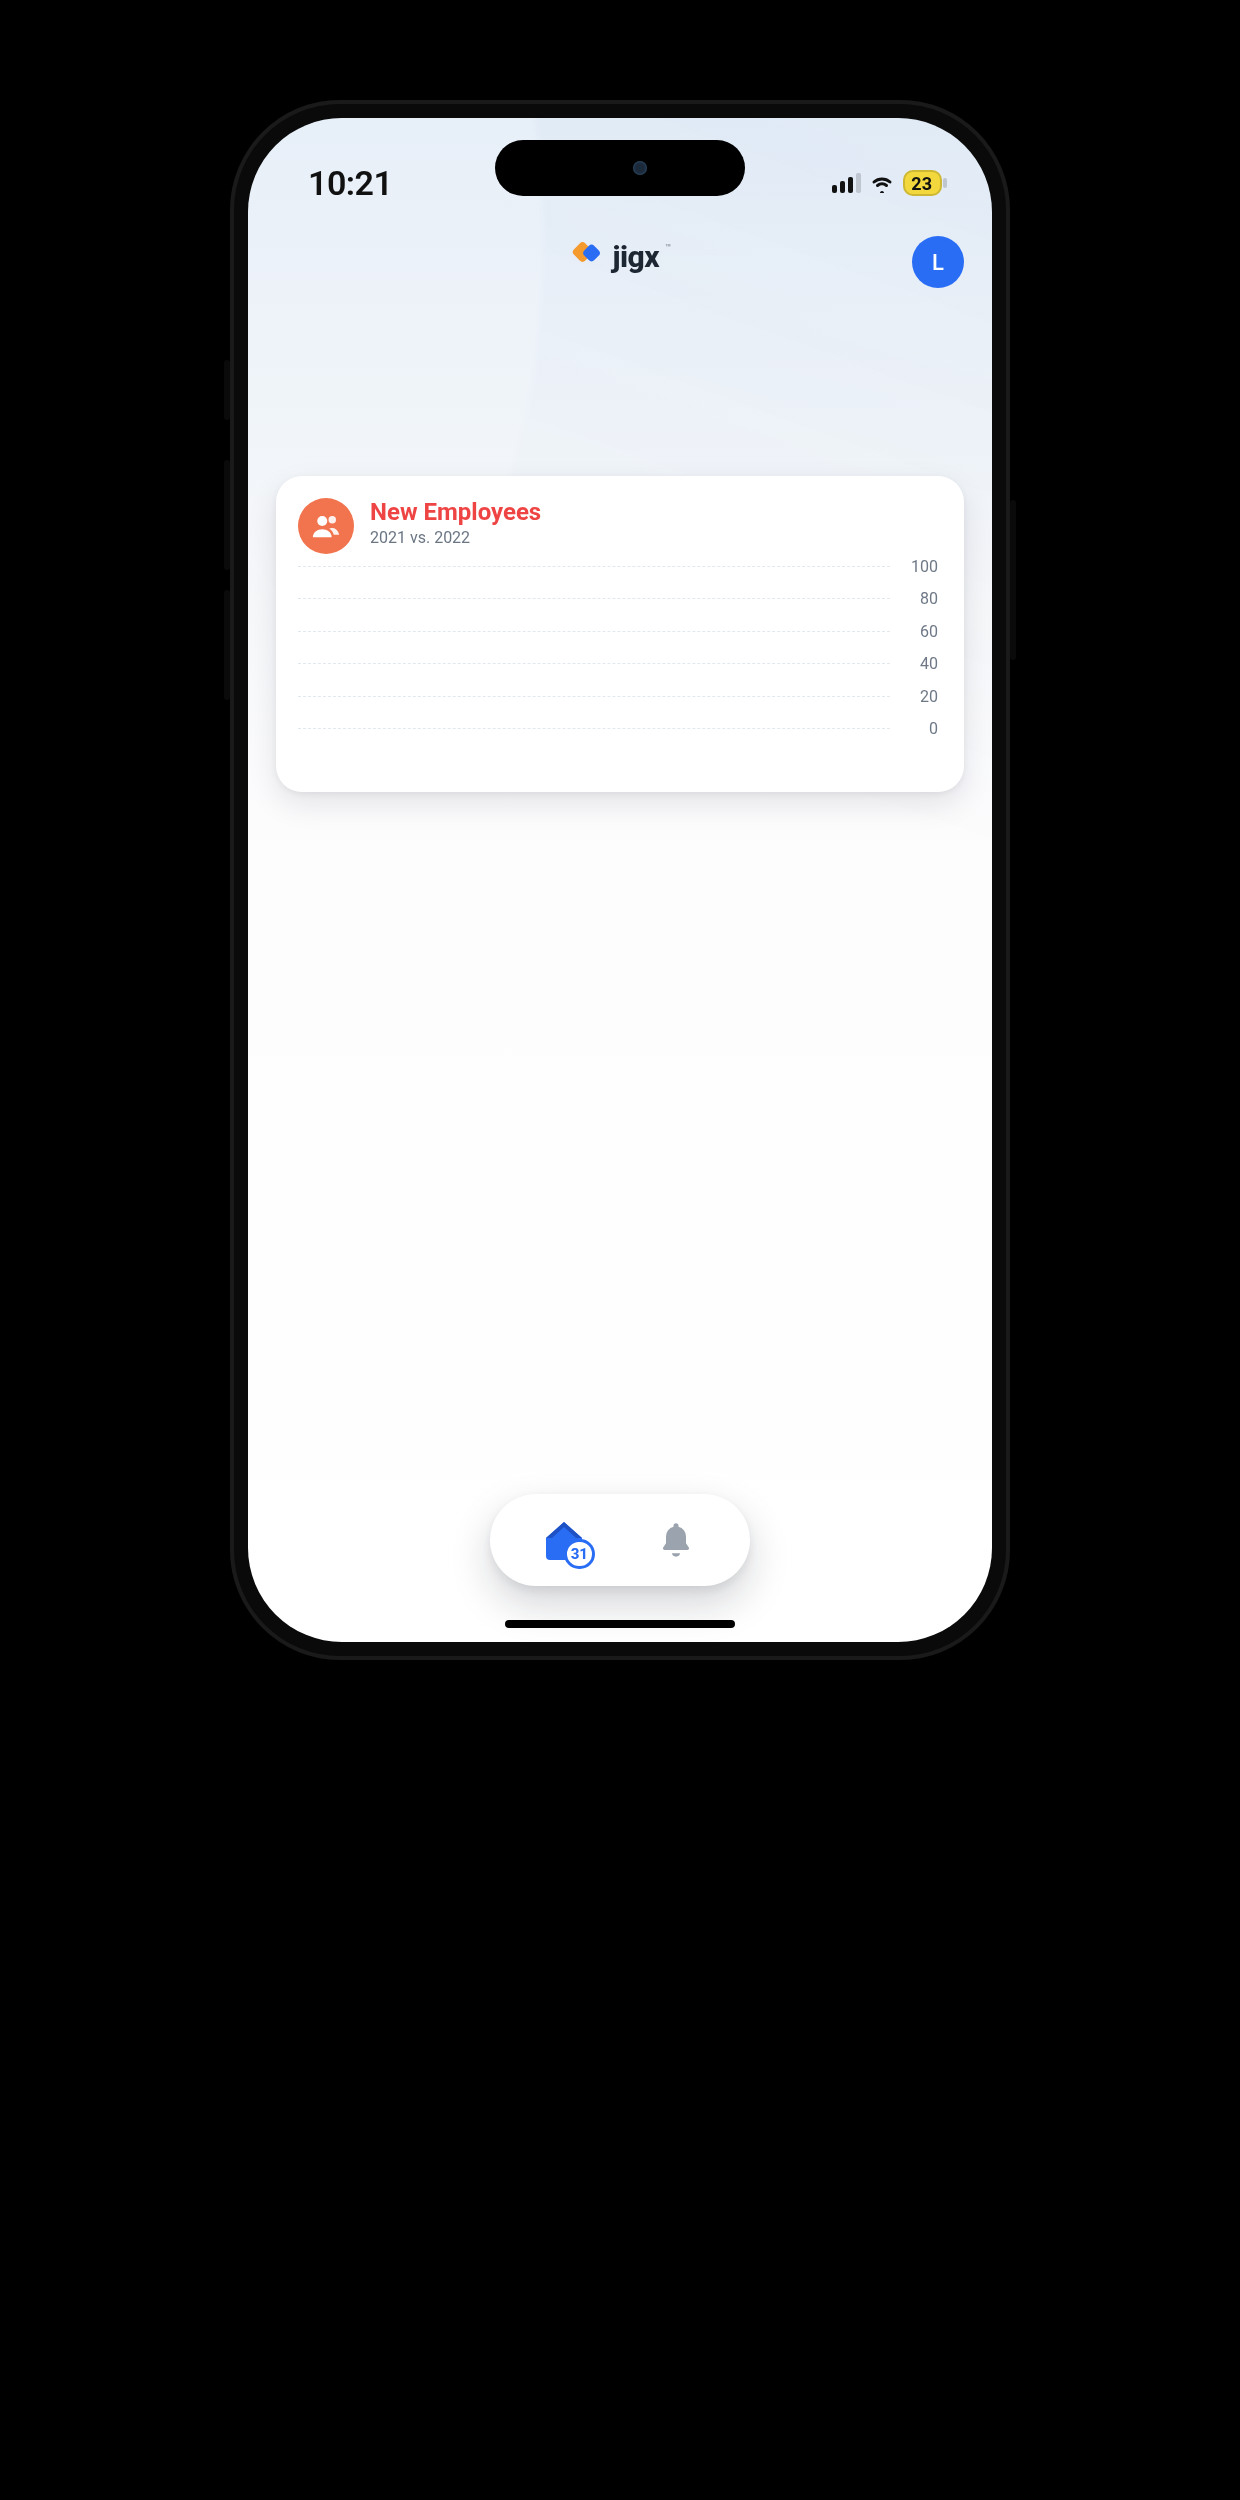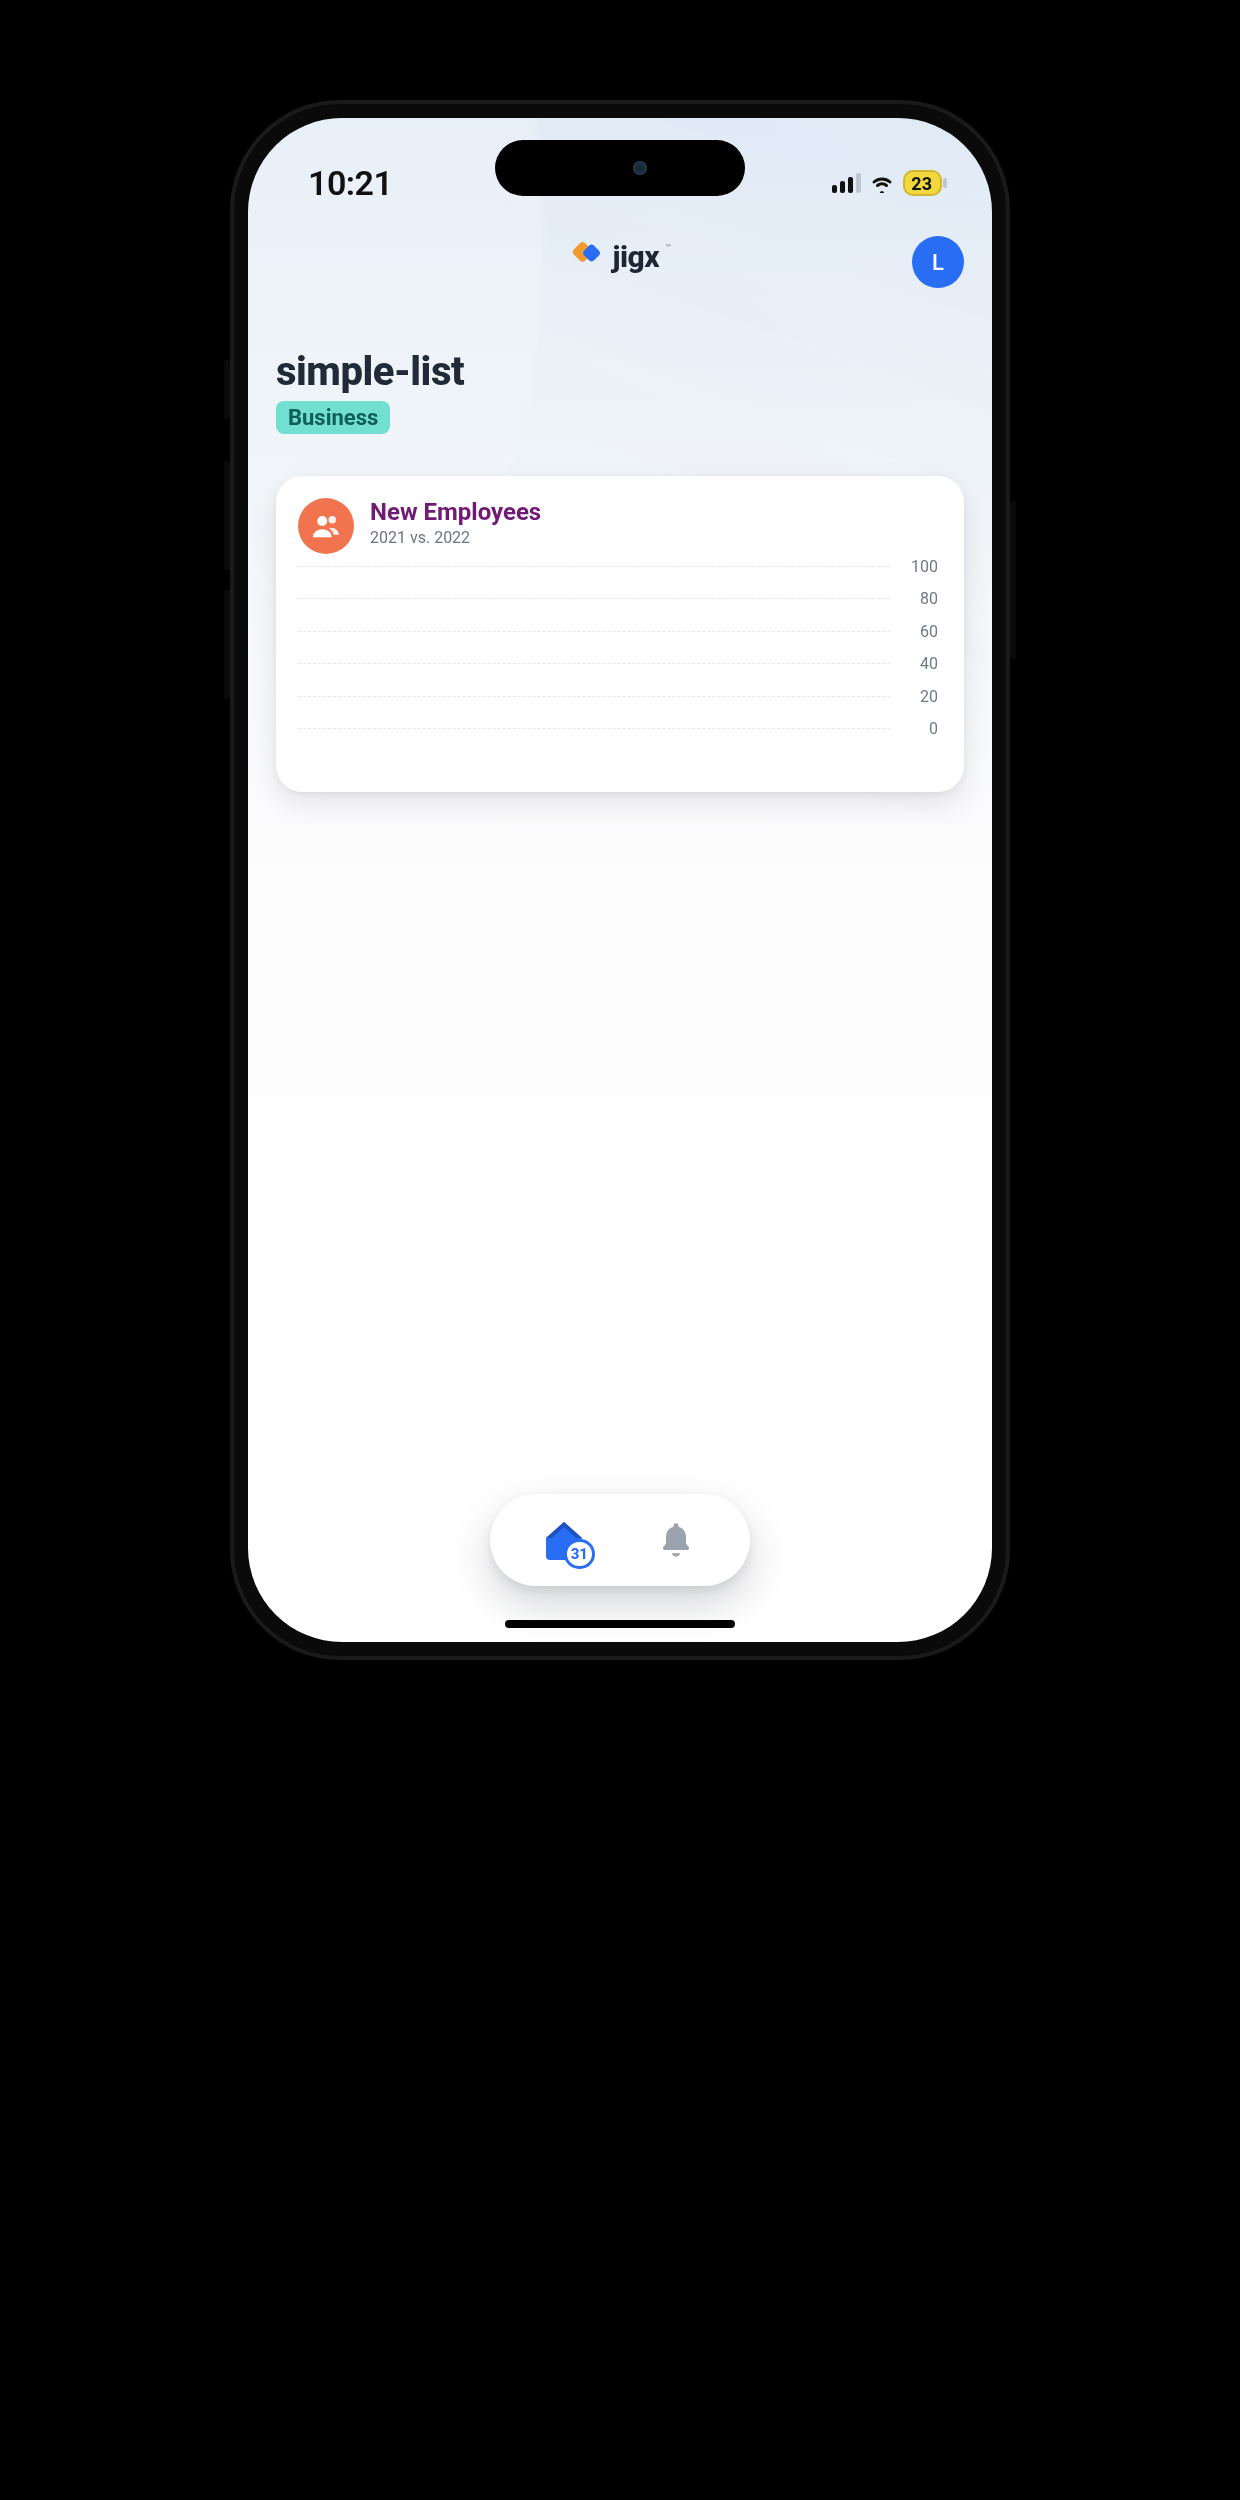--- a/index.html
+++ b/index.html
@@ -99,21 +99,21 @@
     background:#fff; border-radius:26px;
     box-shadow: 0 12px 30px rgba(16,24,40,0.10), 0 2px 6px rgba(16,24,40,0.06);
     padding: 22px 22px 14px 22px;
     height: 316px;
   }
   .card-header { display:flex; align-items:flex-start; gap:16px; }
   .icon-circle {
     width:56px; height:56px; border-radius:50%; background:#f2744e;
     display:flex; align-items:center; justify-content:center; color:#fff; flex:0 0 56px;
   }
-  .card-titles h3 { font-size:24px; font-weight:700; color:#701a75; }
+  .card-titles h3 { font-size:24px; font-weight:700; color:#ef4444; }
   .card-titles p  { font-size:16px; color:#6b7684; margin-top:2px; }
 
   
   .chart-wrap { position:relative; margin-top:12px; height:190px; }
   .y-axis { position:absolute; right:0; top:0; bottom:28px; width:48px; }
   .y-tick { position:absolute; right:4px; font-size:16px; color:#6e7886; transform: translateY(-50%); }
   .gridlines { position:absolute; left:0; right:52px; top:0; bottom:28px; }
   .gridline { position:absolute; left:0; right:0; border-top: 1.5px dashed #e3e7ee; }
   .plot { position:absolute; left:0; right:52px; top:0; bottom:28px; }
   .plot-baseline { position:absolute; left:0; right:0; bottom:0; border-top:0; }
@@ -208,24 +208,20 @@
             <rect x="6" y="6" width="16" height="16" rx="4" transform="rotate(45 14 14)" fill="#f59b2d"></rect>
             <rect x="16" y="8" width="14" height="14" rx="4" transform="rotate(45 23 15)" fill="#2a6df5"></rect>
           </svg>
           <span class="brand-text">jigx</span>
           <span class="brand-tm">™</span>
         </div>
         <div class="avatar">
           <span>L</span>
         </div>
 
-        <div class="page-title">
-          <h1>simple-list</h1>
-          <span class="badge">Business</span>
-        </div>
       </div>
 
       <div class="card">
         <div class="card-header">
           <div class="icon-circle">
             <svg width="30" height="30" viewBox="0 0 24 24" fill="#fff">
               <circle cx="9" cy="8" r="4"></circle>
               <path d="M1.5 21c0-4 3.5-6.5 7.5-6.5s7.5 2.5 7.5 6.5Z"></path>
               <circle cx="17" cy="7" r="3" opacity="0.9"></circle>
               <path d="M14.5 14.2c2.2-1.3 6.8-0.5 8 4.8h-4.3c-0.4-2.1-1.7-3.8-3.7-4.8Z" opacity="0.9"></path>

